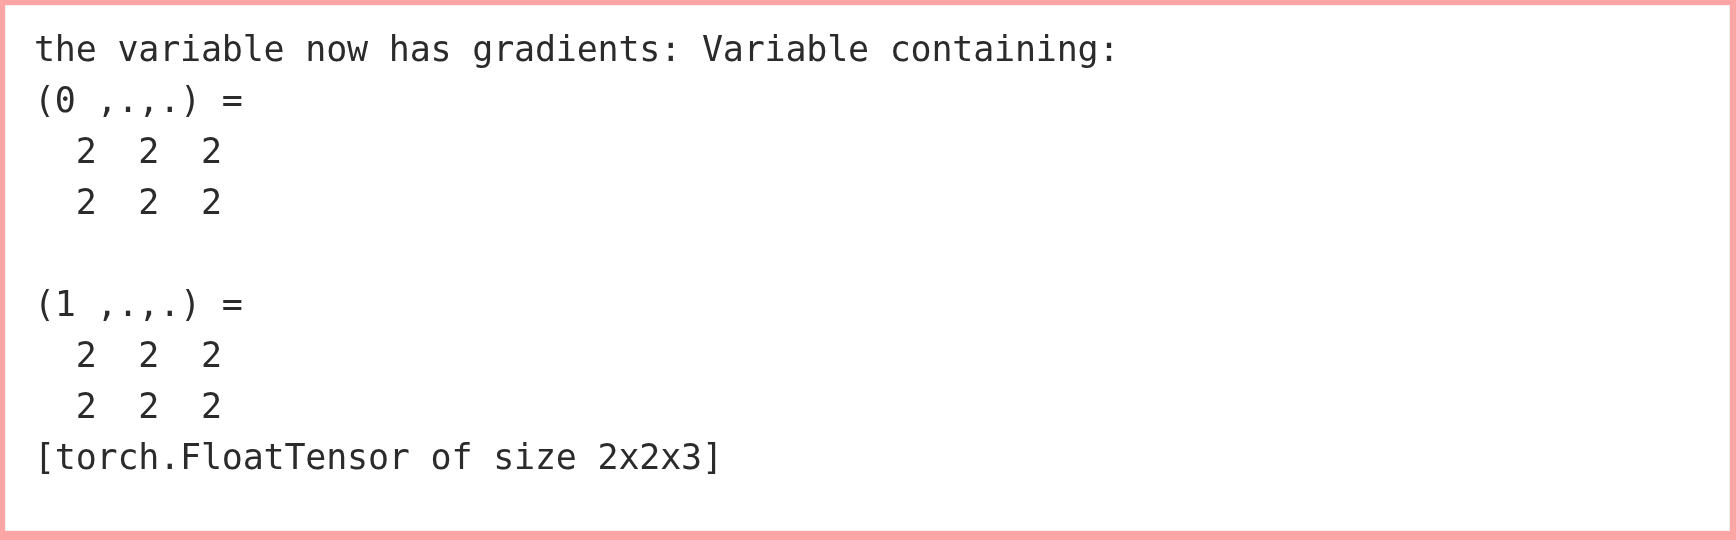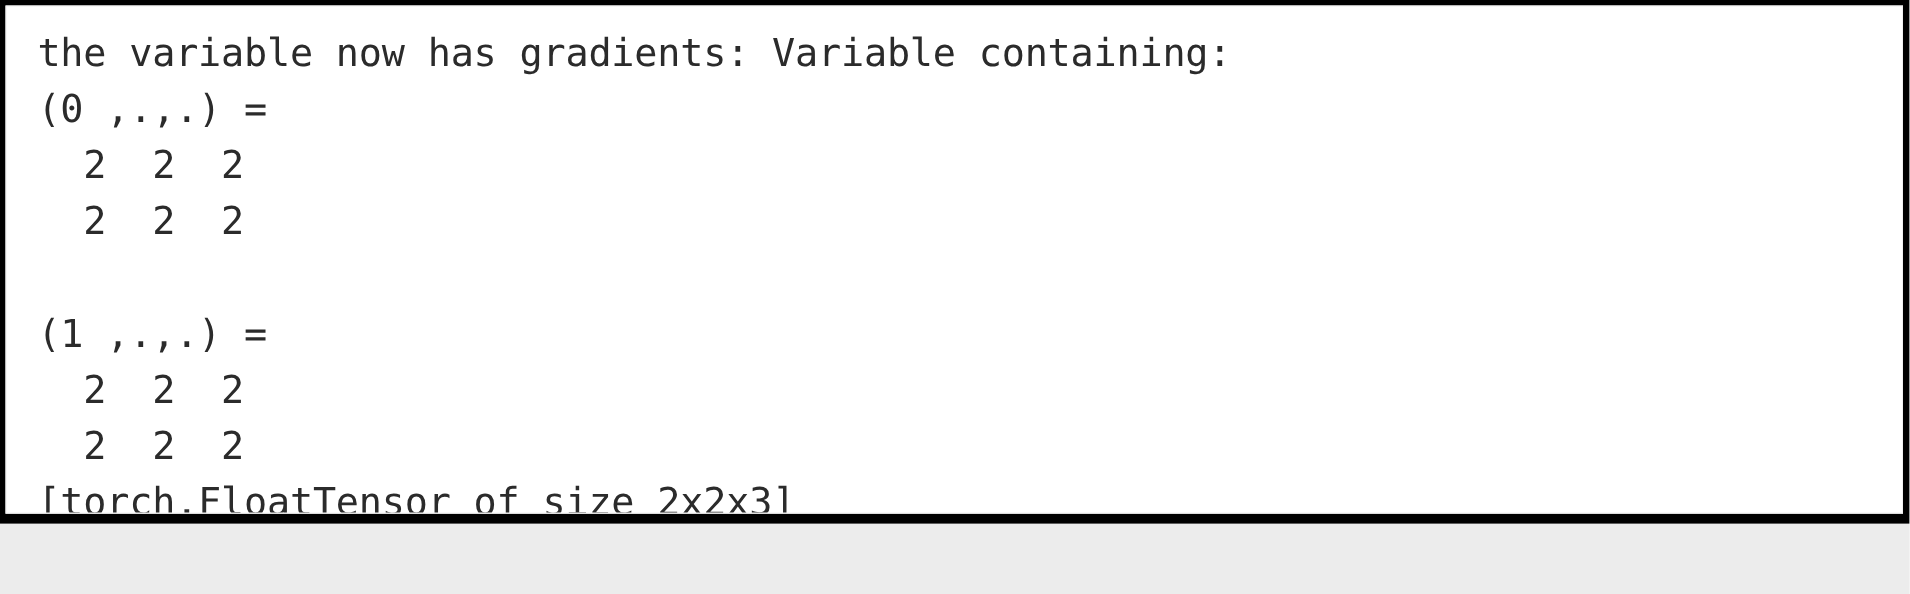--- a/index.html
+++ b/index.html
@@ -12,22 +12,22 @@
     height: 540px;
     overflow: hidden;
     background: #ececec;
     font-family: "DejaVu Sans Mono", "Liberation Mono", monospace;
   }
 
   
   #console-frame {
     box-sizing: border-box;
     width: 1736px;
-    height: 476px;
-    background: #000000;
+    height: 540px;
+    background: #fca5a5;
     padding: 5px 6px 9px 5px;
   }
 
   #console-card {
     box-sizing: border-box;
     width: 100%;
     height: 100%;
     background: #ffffff;
     border: 1px solid #f0f0f0;
     overflow: hidden;

